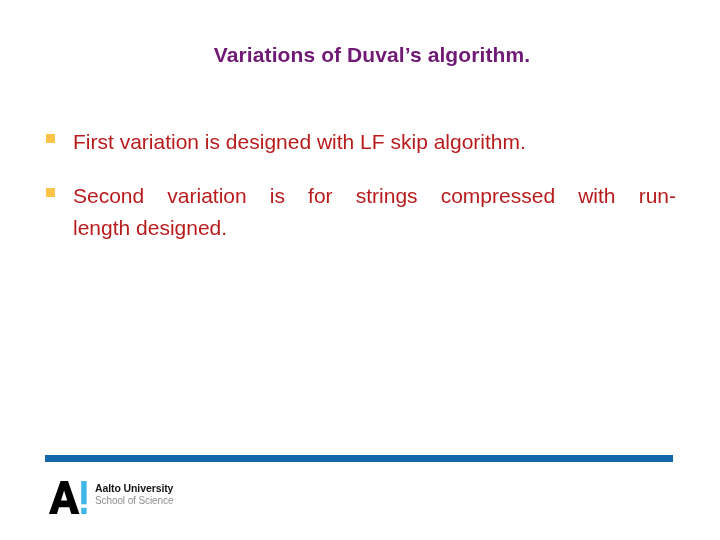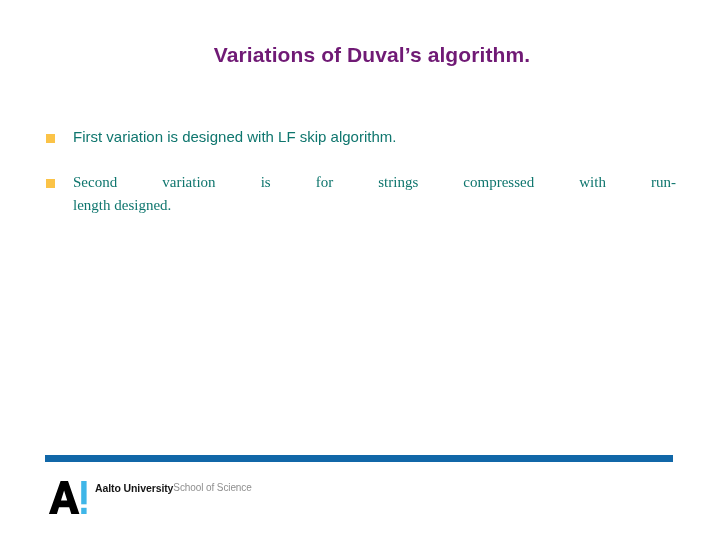--- a/index.html
+++ b/index.html
@@ -40,42 +40,41 @@
     position: absolute;
     left: 44px;
     top: 126px;
     width: 632px;
   }
 
   .bullet-row {
     position: relative;
     padding-left: 29px;
     margin-bottom: 22px;
-    font-size: 15px;
-    color: #0f766e;
+    font-size: 21px;
+    color: #b91c1c;
     line-height: 1.52;
   }
 
   .bullet-marker {
     position: absolute;
     left: 2px;
     top: 8px;
     width: 9px;
     height: 9px;
     background: #fbc347;
   }
 
   .bullet-text {
     display: block;
   }
 
   .bullet-text.justify {
     text-align: justify;
     text-justify: inter-word;
-    font-family: Liberation Serif, serif;
   }
   
   .bullet-text.justify > .line1 {
     display: block;
     text-align: justify;
     text-align-last: justify;
     white-space: nowrap;
   }
   .bullet-text.justify > .line2 {
     display: block;
@@ -106,20 +105,21 @@
     display: block;
     width: 39px;
     height: 33px;
     flex: 0 0 auto;
   }
 
   .logo-wordmark {
     margin-left: 8px;
     padding-top: 1px;
     display: flex;
+    flex-direction: column;
     justify-content: flex-start;
   }
 
   .logo-line-1 {
     font-size: 10.5px;
     font-weight: bold;
     color: #161616;
     line-height: 1.22;
     letter-spacing: -0.1px;
     white-space: nowrap;

